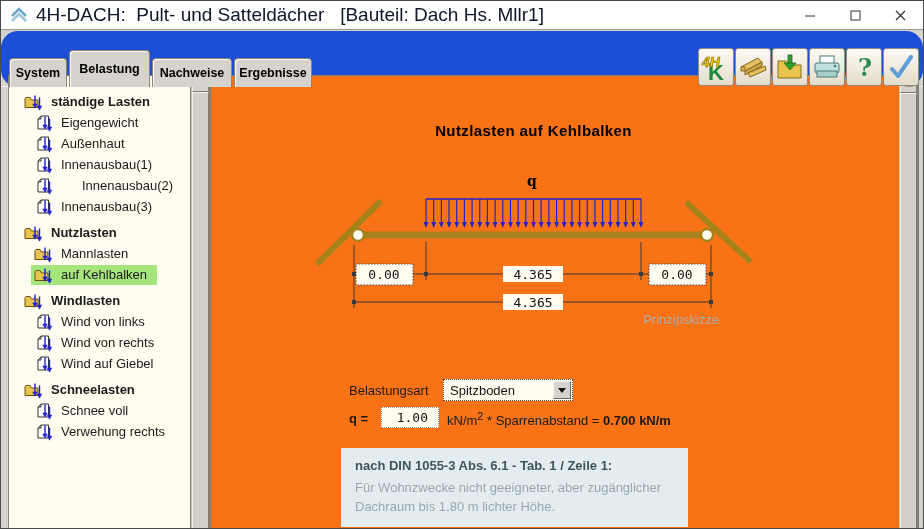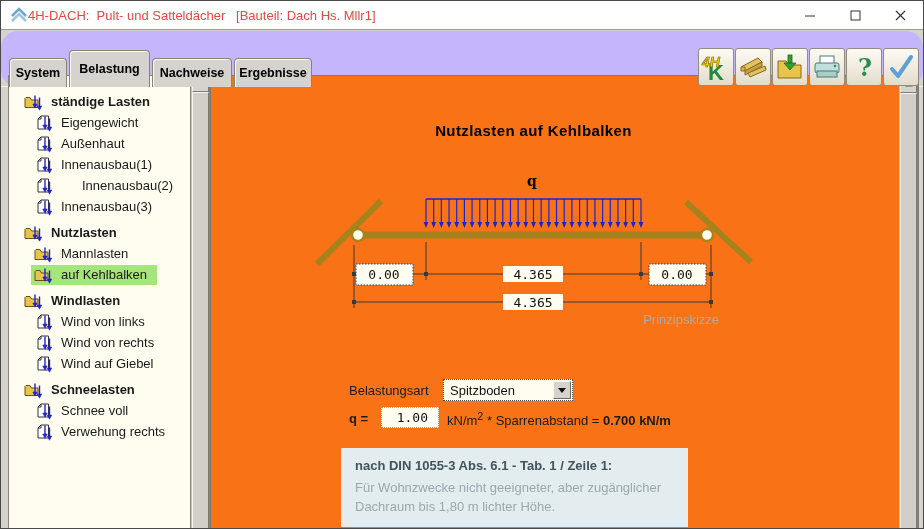--- a/index.html
+++ b/index.html
@@ -6,25 +6,25 @@
   html,body { margin:0; padding:0; background:#777; }
   #window {
     position:relative; width:924px; height:529px;
     background:#D6D3CE; border:1px solid #4A4A4A; overflow:hidden;
     font-family:"Liberation Sans", sans-serif;
   }
   
   .titlebar { position:absolute; left:0; top:0; width:100%; height:29px;
     background:#FFFFFF; border-bottom:1px solid #9E9A92; display:flex; align-items:center; }
   .title-icon { margin-left:9px; display:flex; }
-  .title-text { font-size:13px; color:#ef4444; white-space:pre; }
+  .title-text { margin-left:8px; font-size:19px; color:#0f172a; white-space:pre; }
   .win-controls { position:absolute; right:0; top:0; height:28px; display:flex; }
   .win-btn { width:45px; height:28px; display:flex; align-items:center; justify-content:center; }
   
-  .tabstrip { position:absolute; left:0; top:30px; width:100%; height:56px; background:#c4b5fd;border-radius:17px; }
+  .tabstrip { position:absolute; left:0; top:30px; width:100%; height:56px; background:#1d4ed8;border-radius:17px; }
   .tabstrip::after { content:""; position:absolute; left:0; bottom:0; width:100%; height:1px; background:#F4F2EC; }
   .tab { position:absolute; bottom:0; height:29px; background:#D6D3CE;
     border:1px solid #88847A; border-bottom:none; border-radius:4px 4px 0 0;
     box-shadow: inset 1px 1px 0 #FBFAF7;
     font-size:12.5px; font-weight:bold; color:#000;
     display:flex; align-items:center; justify-content:center; z-index:1; }
   .tab.active { height:37px; z-index:3; }
   
   .toolbar { position:absolute; right:4px; bottom:1px; display:flex; z-index:4; }
   .tool-btn { width:36px; height:38px; margin-left:1px;

